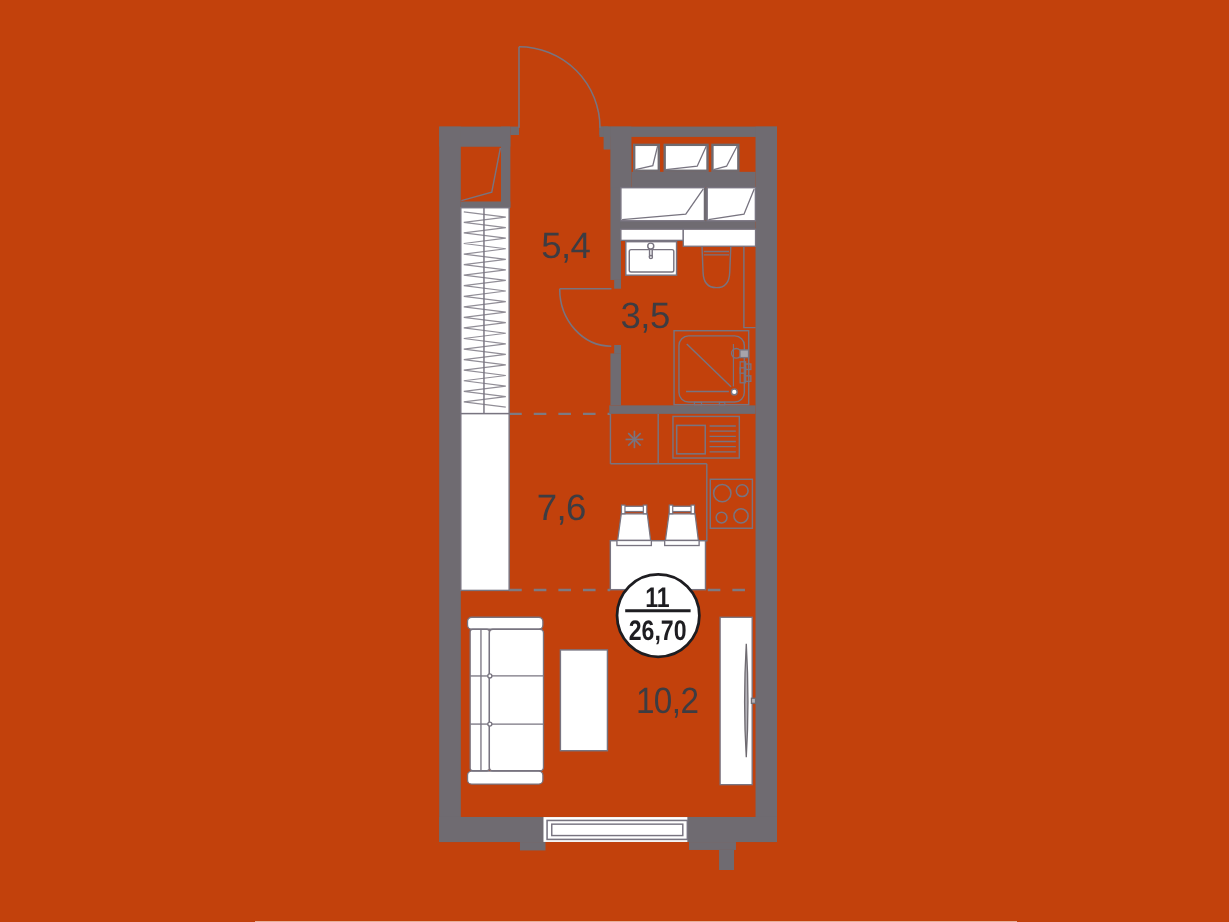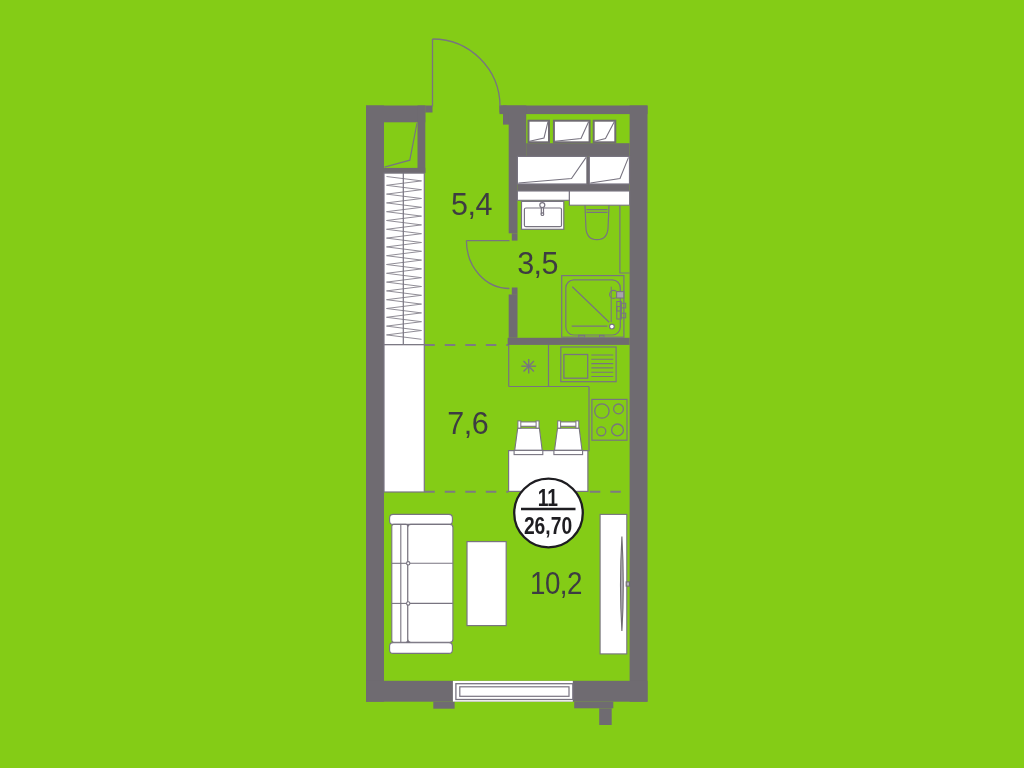--- a/index.html
+++ b/index.html
@@ -1,17 +1,17 @@
 <!DOCTYPE html>
 <html><head>
 <meta charset="utf-8">
 <title>Floorplan</title>
 <style>
 html,body{margin:0;padding:0;background:#ffffff;}
-.wrap{width:1024px;height:768px;position:relative;background:#84cc16;overflow:hidden;}
+.wrap{width:1024px;height:768px;position:relative;background:#c2410c;overflow:hidden;}
 text{font-family:"Liberation Sans",sans-serif;}
 </style>
 </head>
 <body>
 <div class="wrap">
 <svg width="1024" height="768" viewBox="0 0 1024 768">
 <g fill="none" stroke="none">
 
 <rect x="366" y="105.5" width="59.3" height="16.8" fill="#6f6b71"></rect>
 

